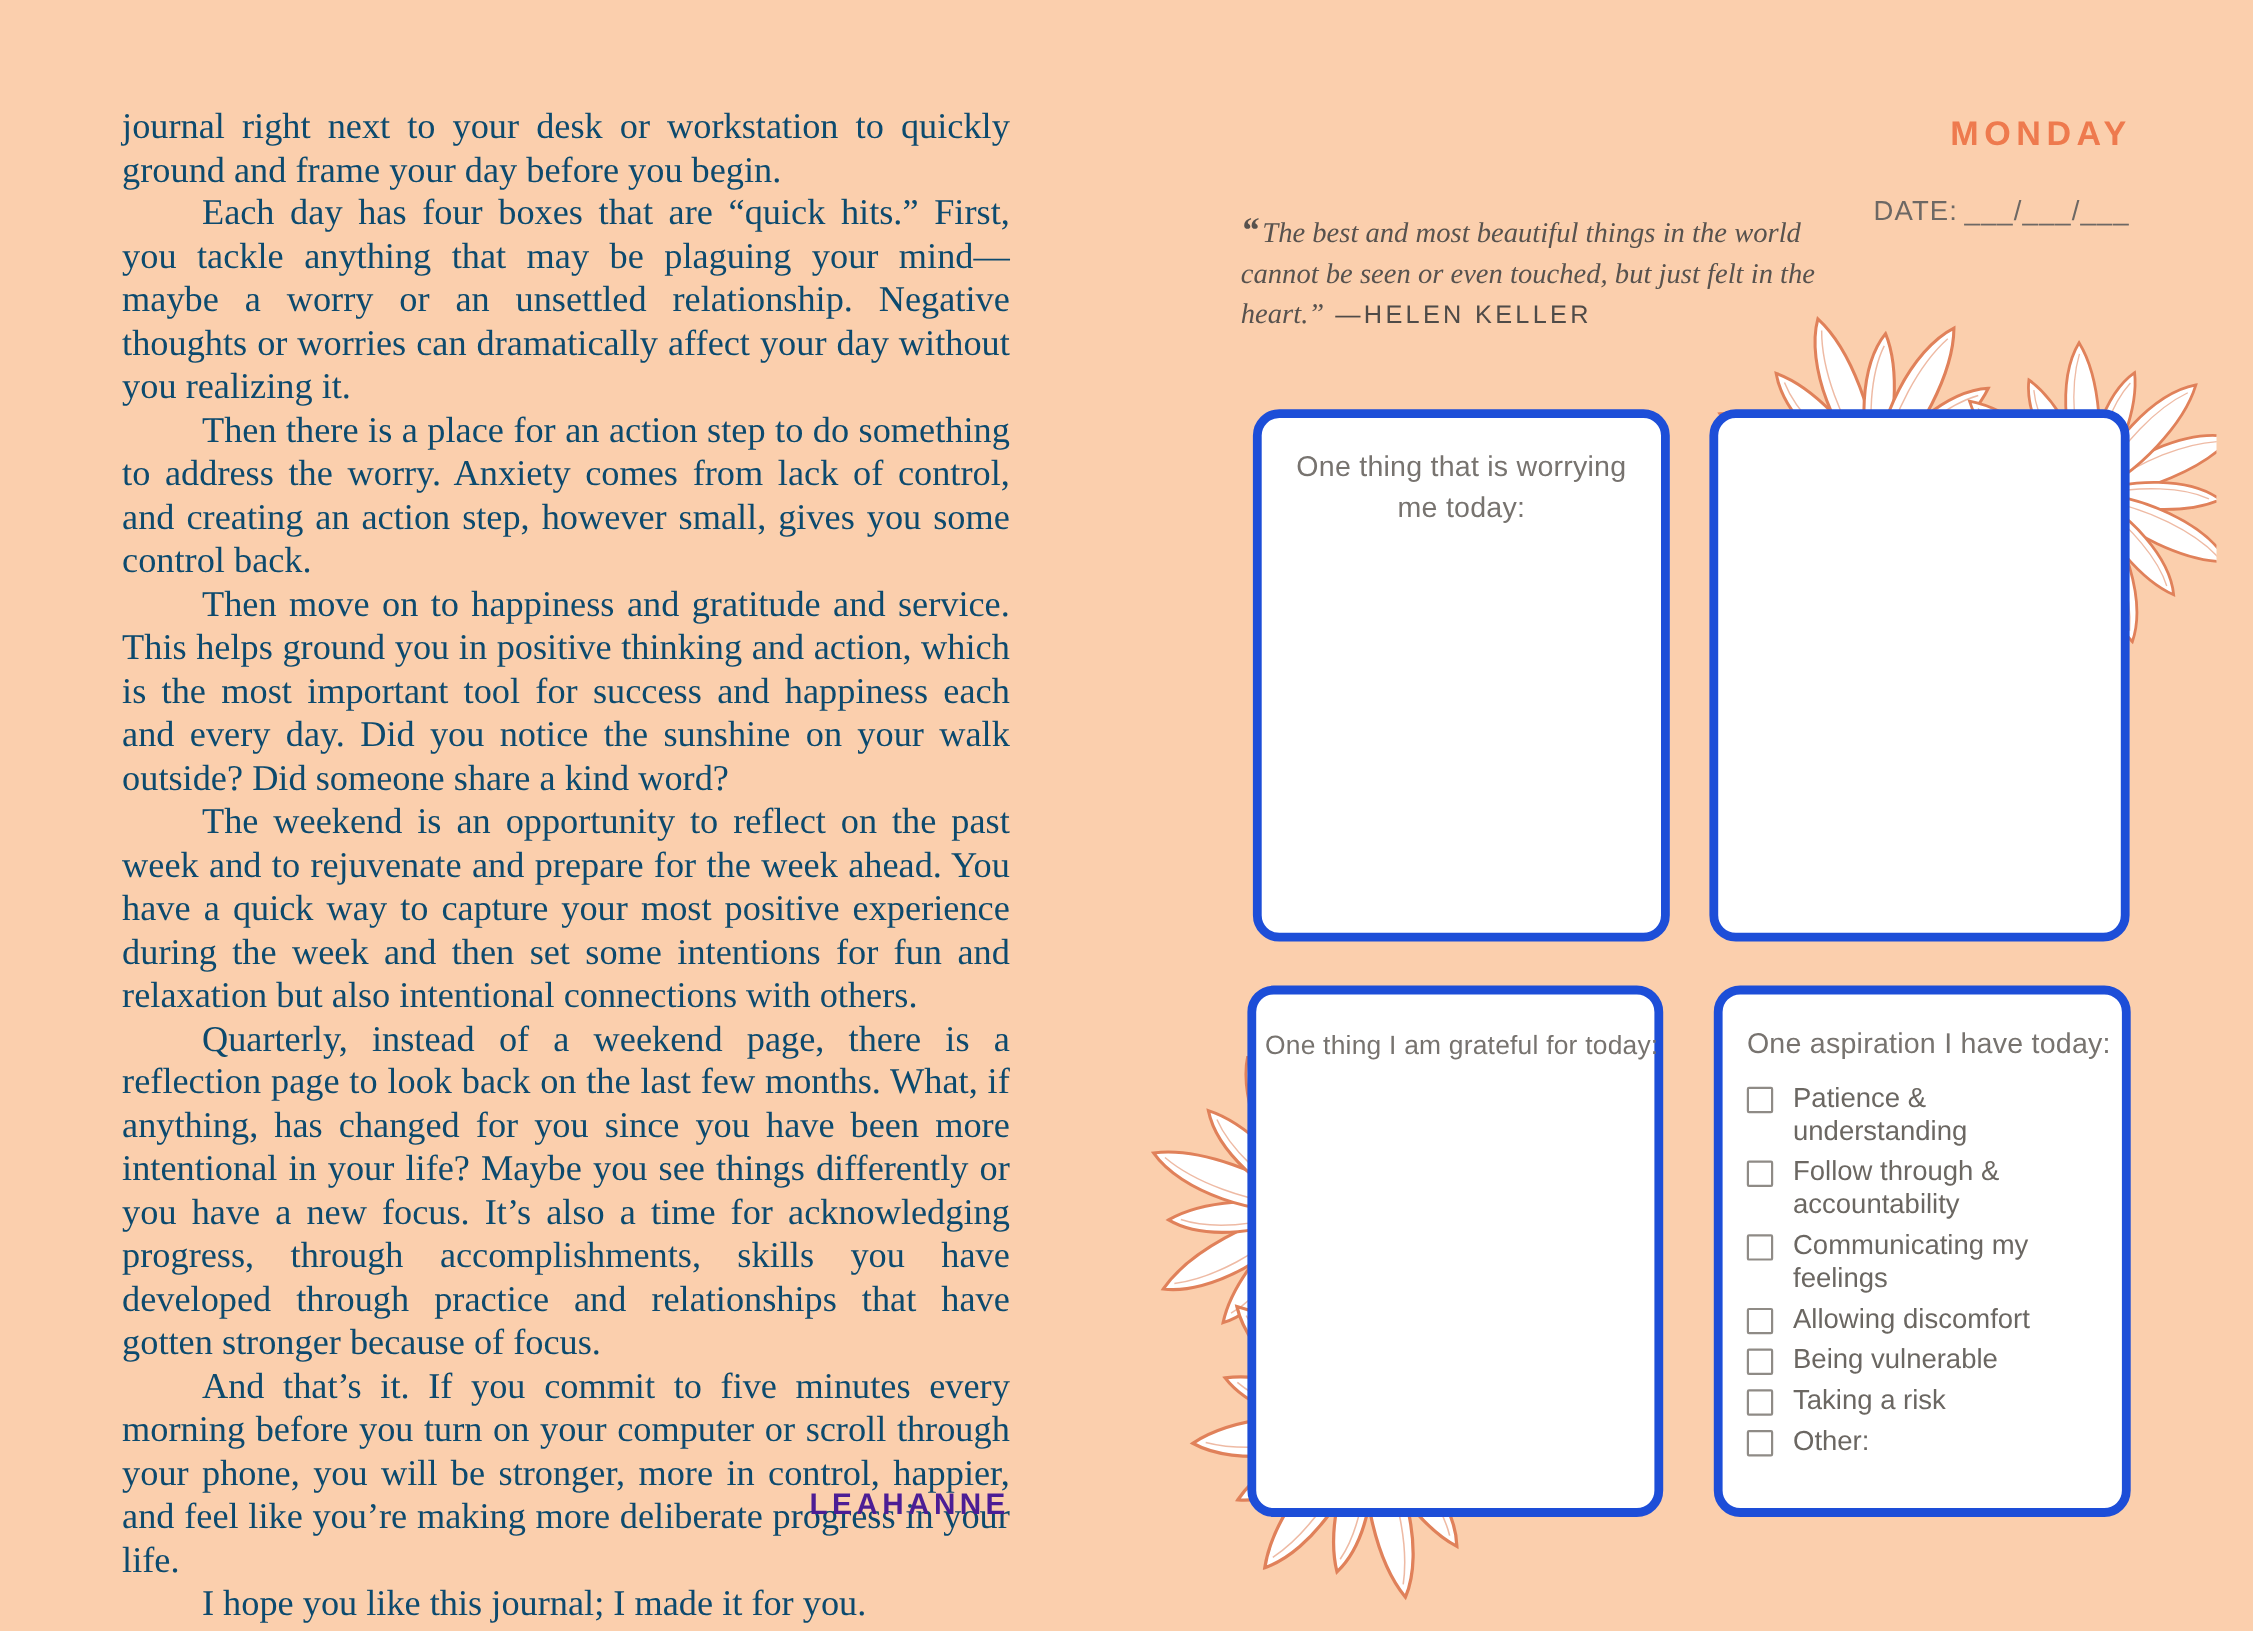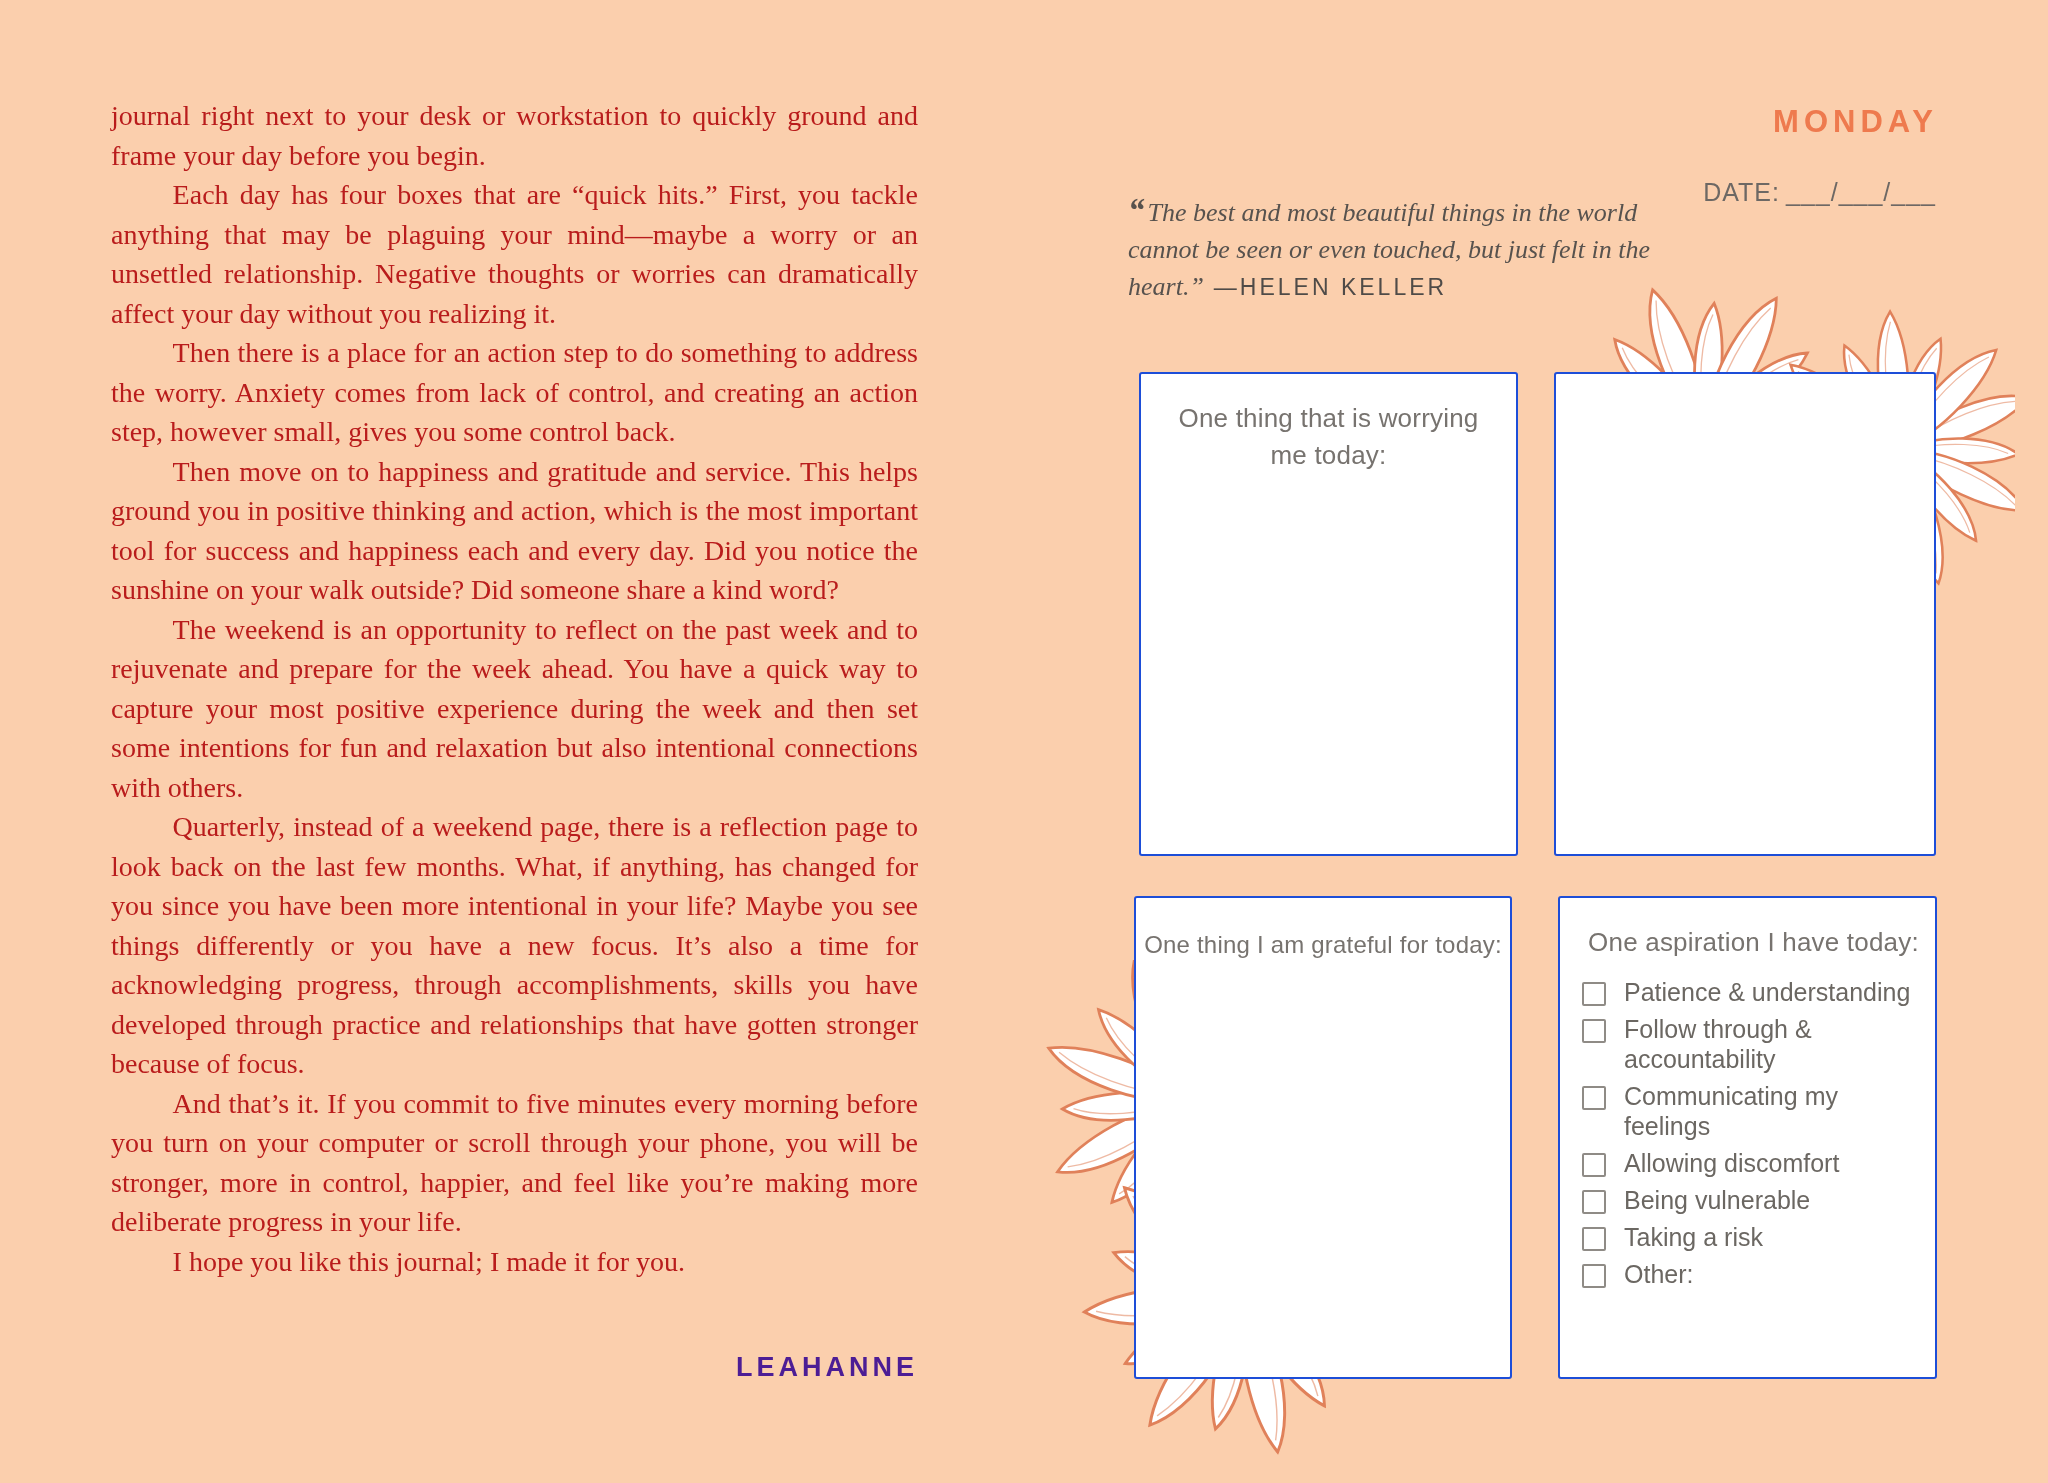--- a/index.html
+++ b/index.html
@@ -4,22 +4,22 @@
 <style>
   html,body{margin:0;padding:0;background:#fbcfad;}
   .spread{position:relative;width:2048px;height:1483px;background:#fbcfad;overflow:hidden;
           font-family:"Liberation Sans",sans-serif;}
   .page{position:absolute;top:0;height:100%;}
   .page-left{left:0;width:1024px;}
   .page-right{left:1024px;width:1024px;}
 
   
   .essay{position:absolute;left:111px;top:96px;width:807px;
-         font-family:"Liberation Serif",serif;font-size:28px;line-height:39.5px;
-         color:#b91c1c;text-align:justify;}
+         font-family:"Liberation Serif",serif;font-size:33px;line-height:39.5px;
+         color:#0c4a6e;text-align:justify;}
   .essay p{margin:0;text-indent:2.2em;}
   .essay p.opening{text-indent:0;}
   .signature{position:absolute;left:111px;top:1352px;width:807px;text-align:right;
              color:#4c1d95;font-weight:bold;font-size:27px;letter-spacing:4px;}
 
   
   .day{position:absolute;top:104px;right:110px;color:#ee7a4e;font-weight:bold;
        font-size:31px;letter-spacing:5px;z-index:2;}
   .date-line{position:absolute;top:178px;right:112px;color:#6d6864;font-size:25px;
              letter-spacing:1px;z-index:2;}
@@ -27,21 +27,21 @@
 
   
   .quote{position:absolute;left:104px;top:192px;width:585px;z-index:2;
          font-family:"Liberation Serif",serif;font-style:italic;
          font-size:26px;line-height:37px;color:#57524e;}
   .qmark{font-weight:bold;font-size:33px;margin-right:3px;}
   .attr{font-family:"Liberation Sans",sans-serif;font-style:normal;font-weight:normal;
         font-size:23px;letter-spacing:3px;color:#4f4b48;margin-left:10px;}
 
   
-  .qbox{position:absolute;background:#fff;border:2px solid #1d4ed8;border-radius:3px;
+  .qbox{position:absolute;background:#fff;border:8px solid #1d4ed8;border-radius:24px;
         box-sizing:border-box;z-index:2;}
   .box1{left:115px;top:372px;width:379px;height:484px;}
   .box2{left:530px;top:372px;width:382px;height:484px;}
   .box3{left:110px;top:896px;width:378px;height:483px;}
   .box4{left:534px;top:896px;width:379px;height:483px;}
   .qbox .label{text-align:center;color:#77736f;font-size:26px;line-height:37px;
                padding:26px 26px 0 26px;letter-spacing:.2px;}
   .box2 .label{padding:26px 10px 0 10px;}
   .box3 .label{white-space:nowrap;font-size:24px;padding:28px 8px 0 8px;}
   .box4 .label{padding:26px 8px 0 20px;}

